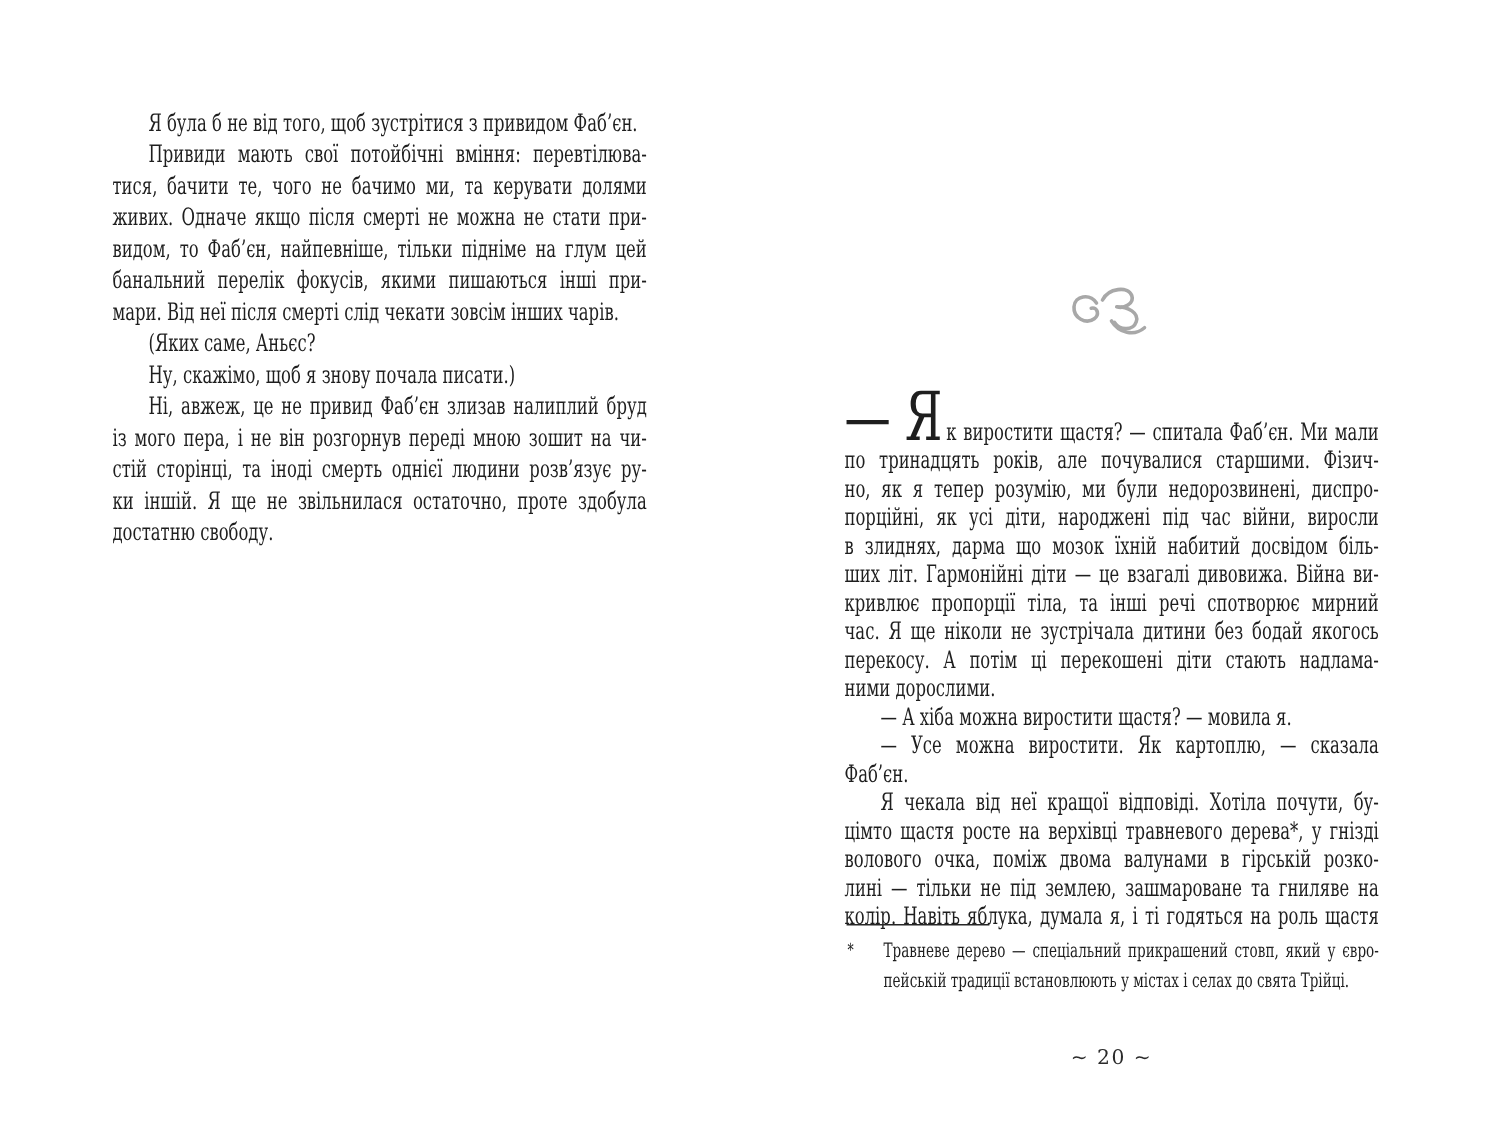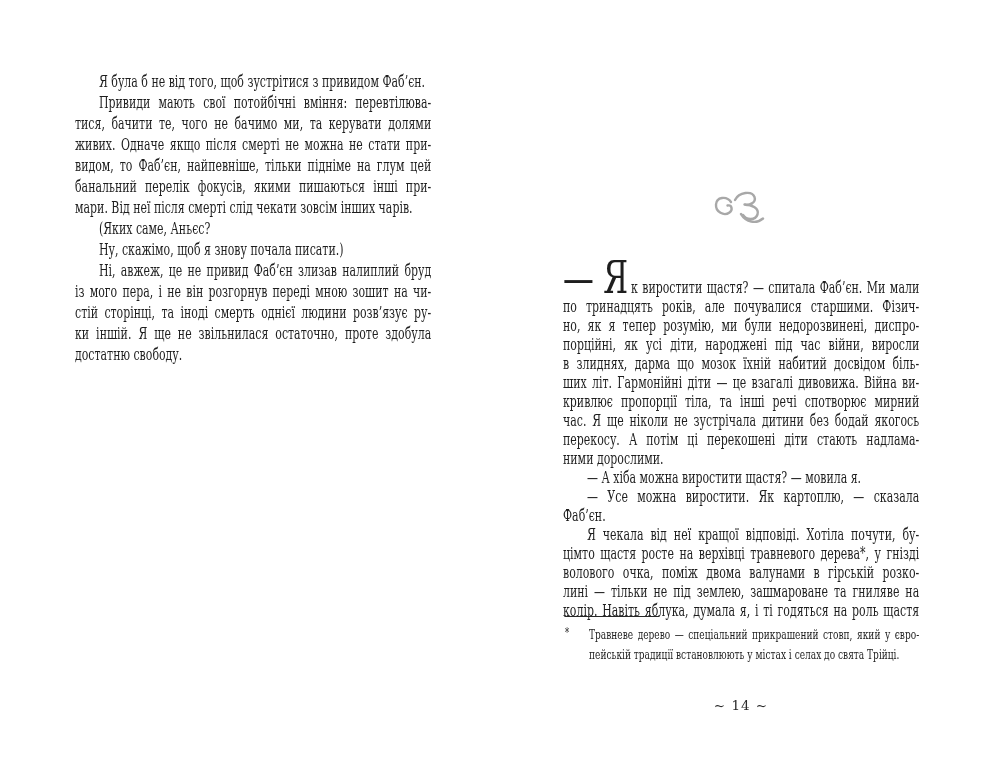--- a/index.html
+++ b/index.html
@@ -96,15 +96,15 @@
     <div class="fn-rule"></div>
     <div class="fn-body">
       <span class="fn-marker">*</span>
       <div>
           <div class="line">Травневе дерево — спеціальний прикрашений стовп, який у євро-</div>
           <div class="line last">пейській традиції встановлюють у містах і селах до свята Трійці.</div>
         </div>
     </div>
   </div>
 
-  <div id="pageno">~ 14 ~</div>
+  <div id="pageno">~ 20 ~</div>
 
 </div>
 
 </body></html>

